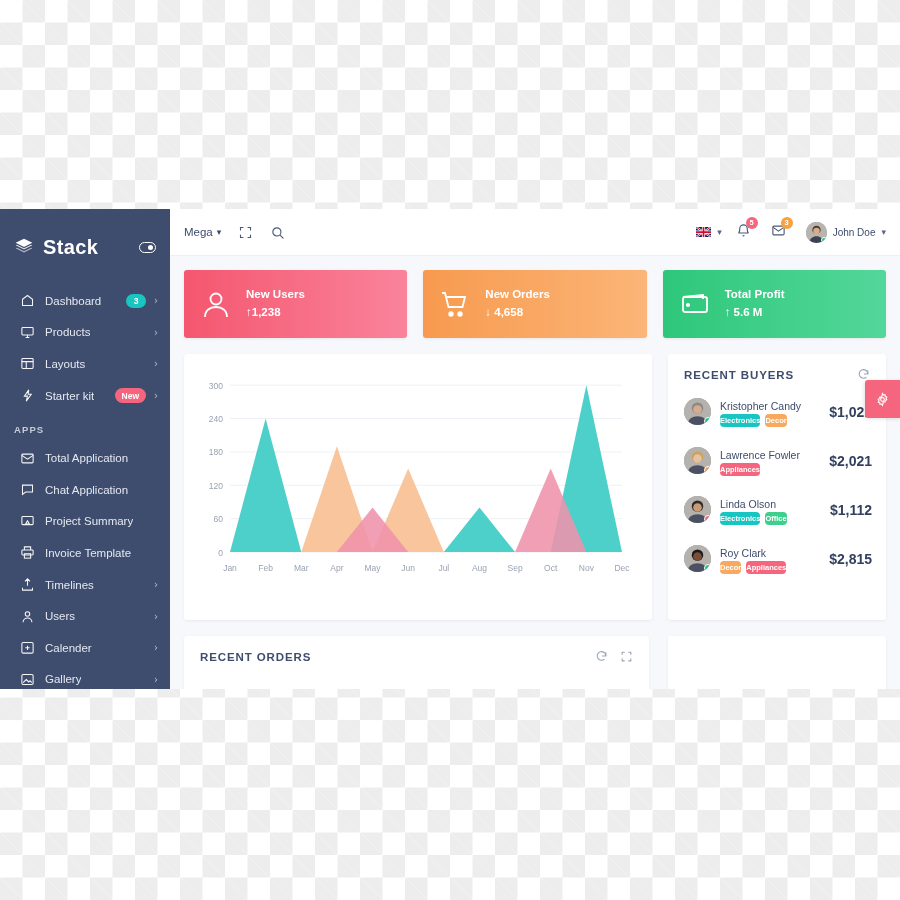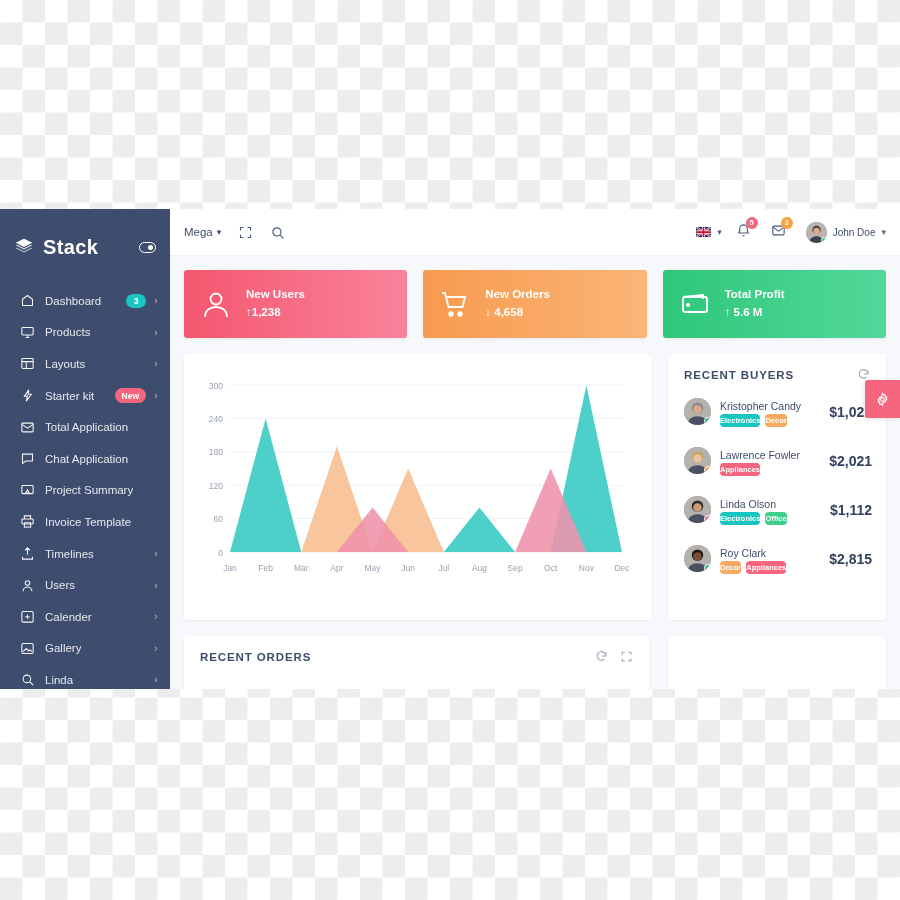--- a/index.html
+++ b/index.html
@@ -142,20 +142,21 @@
 
     <div class="nav-item">
       <svg class="nav-ico" viewBox="0 0 24 24" fill="none" stroke="#fff" stroke-width="1.7">
         <path d="M14 3 L7 13h5l-2 8 8-11h-5z"></path>
       </svg>
       <span class="nav-label">Starter kit</span>
       <span class="nav-pill">New</span>
       <span class="nav-chev">›</span>
     </div>
 
+    <div class="nav-section">APPS</div>
 
     <div class="nav-item">
       <svg class="nav-ico" viewBox="0 0 24 24" fill="none" stroke="#fff" stroke-width="1.7">
         <rect x="3" y="5" width="18" height="14" rx="1.5"></rect>
           <path d="M3 7l9 6 9-6"></path>
       </svg>
       <span class="nav-label">Total Application</span>
     </div>
 
     <div class="nav-item">

